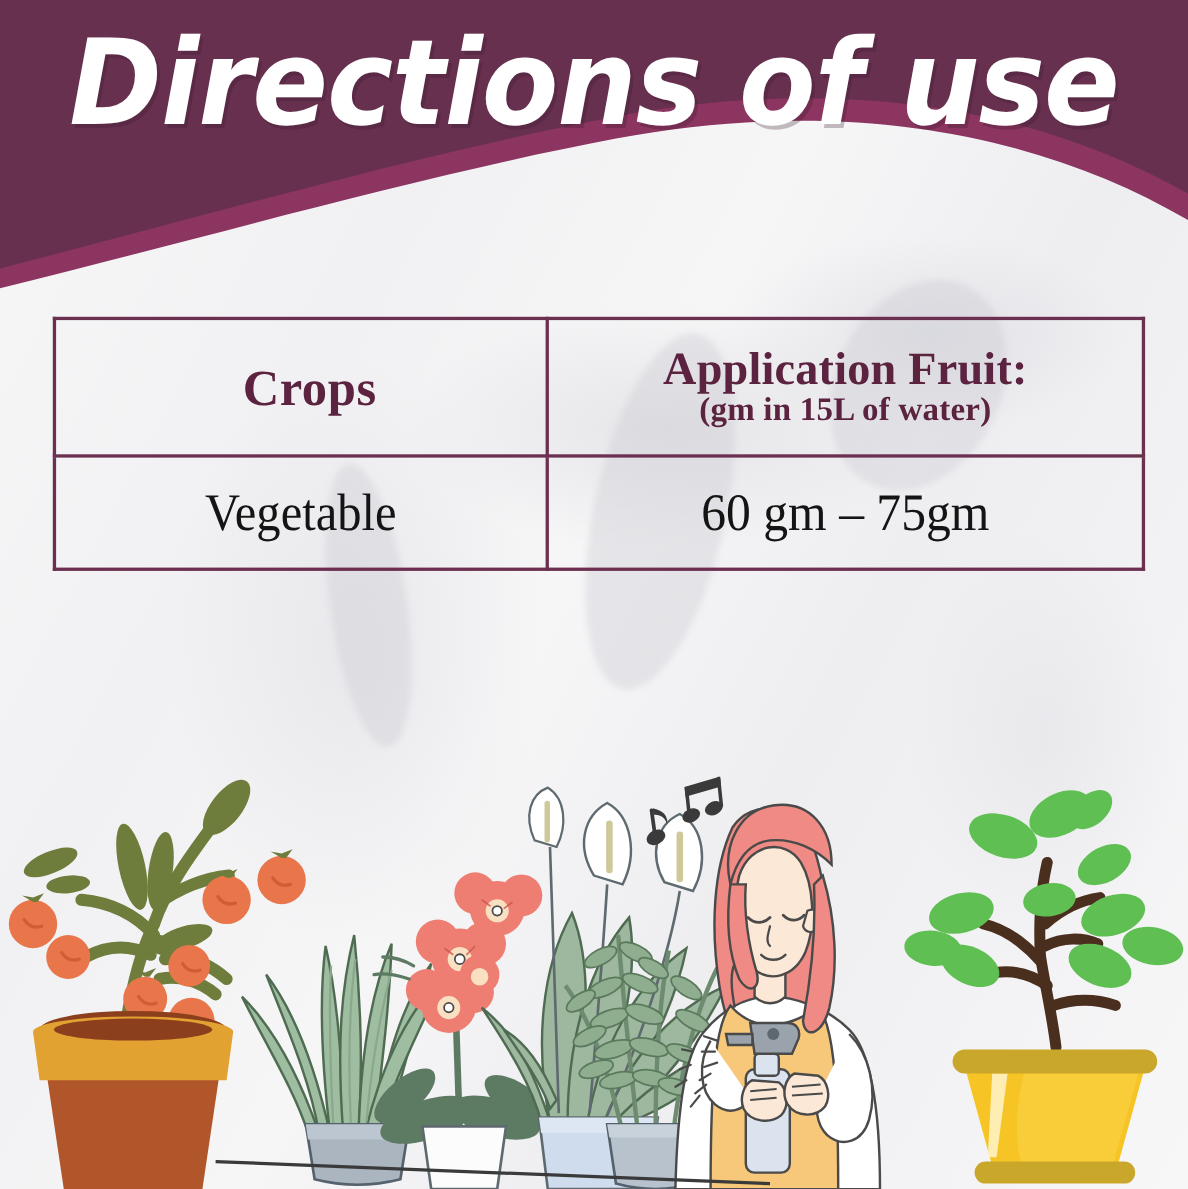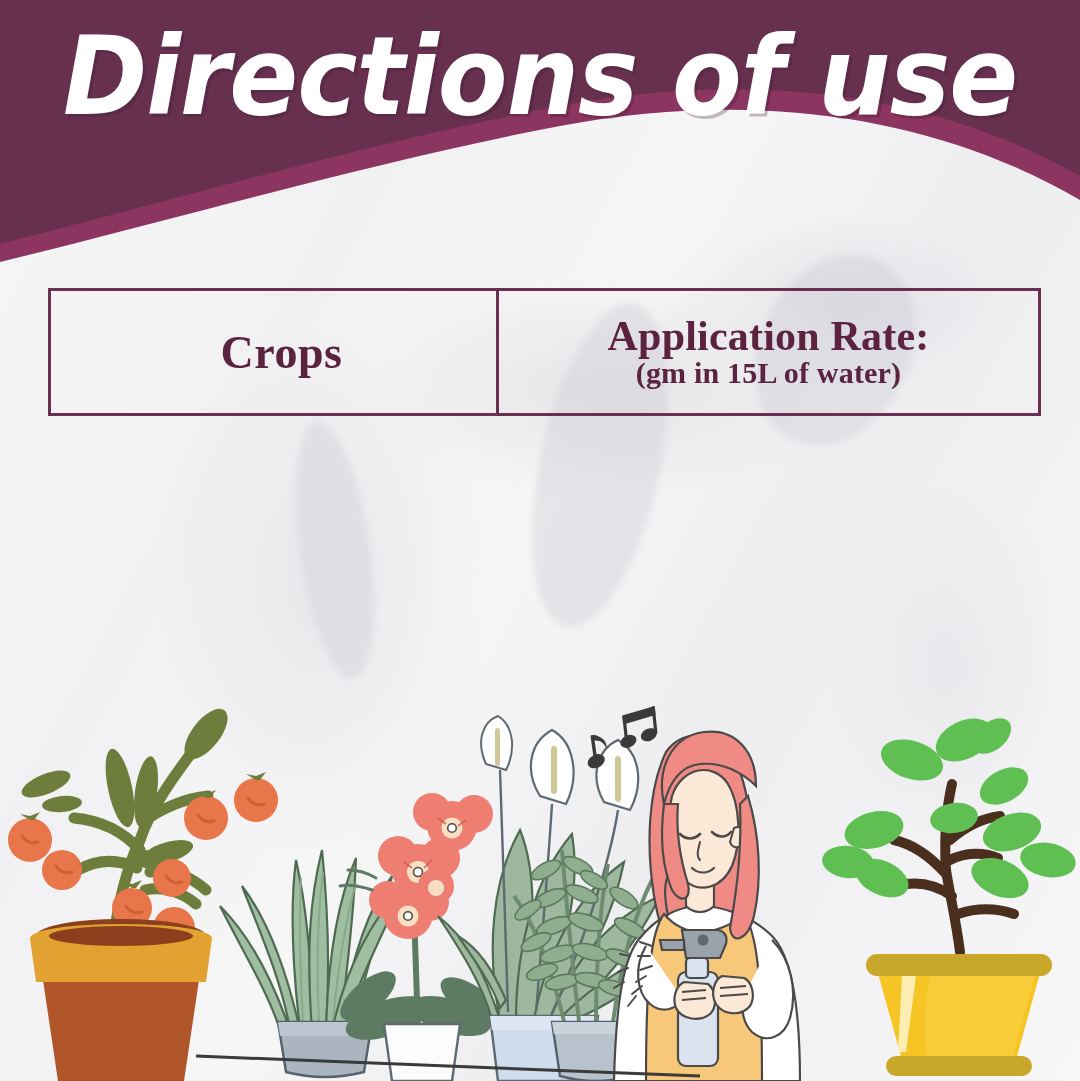--- a/index.html
+++ b/index.html
@@ -134,22 +134,30 @@
     <div class="header-title">Directions of use</div>
   </div>
 
   <table class="rate-table">
     <tbody>
         <tr class="hdr-row">
       <td class="col-crop">
         <div class="hdr-cell hdr-crops">Crops</div>
       </td>
       <td class="col-rate">
-        <div class="hdr-cell hdr-rate-l1">Application Rate:</div>
+        <div class="hdr-cell hdr-rate-l1">Application Fruit:</div>
         <div class="hdr-cell hdr-rate-l2">(gm in 15L of water)</div>
+      </td>
+    </tr>
+    <tr class="data-row">
+      <td class="col-crop">
+        <div class="cell-crop">Vegetable</div>
+      </td>
+      <td class="col-rate">
+        <div class="cell-rate">60 gm – 75gm</div>
       </td>
     </tr>
   </tbody>
     </table>
 
   <div class="illus">
     <svg width="1080" height="381" viewBox="0 0 1080 381">
 
       <g>
 

